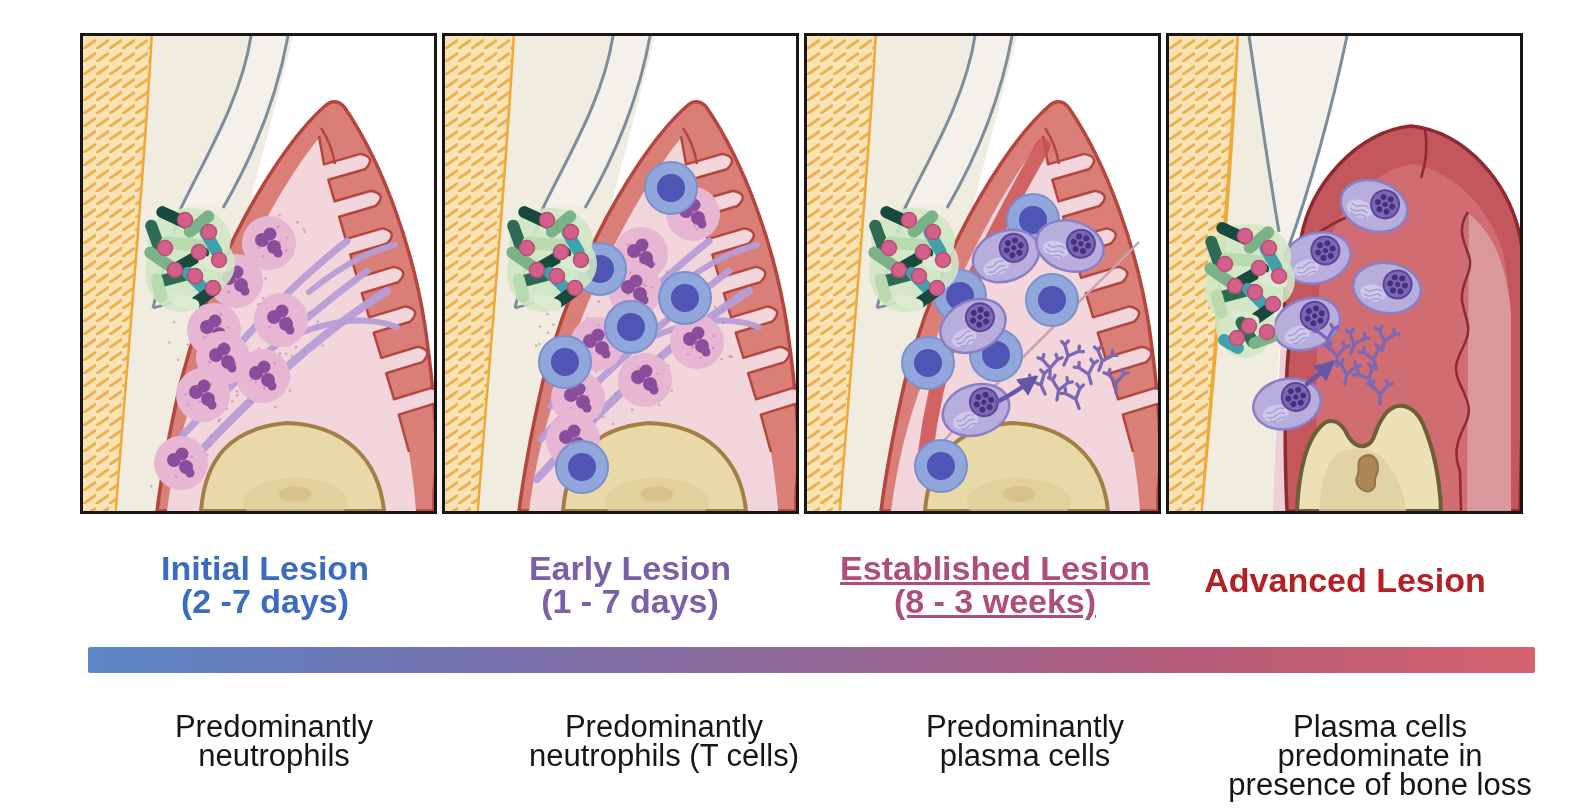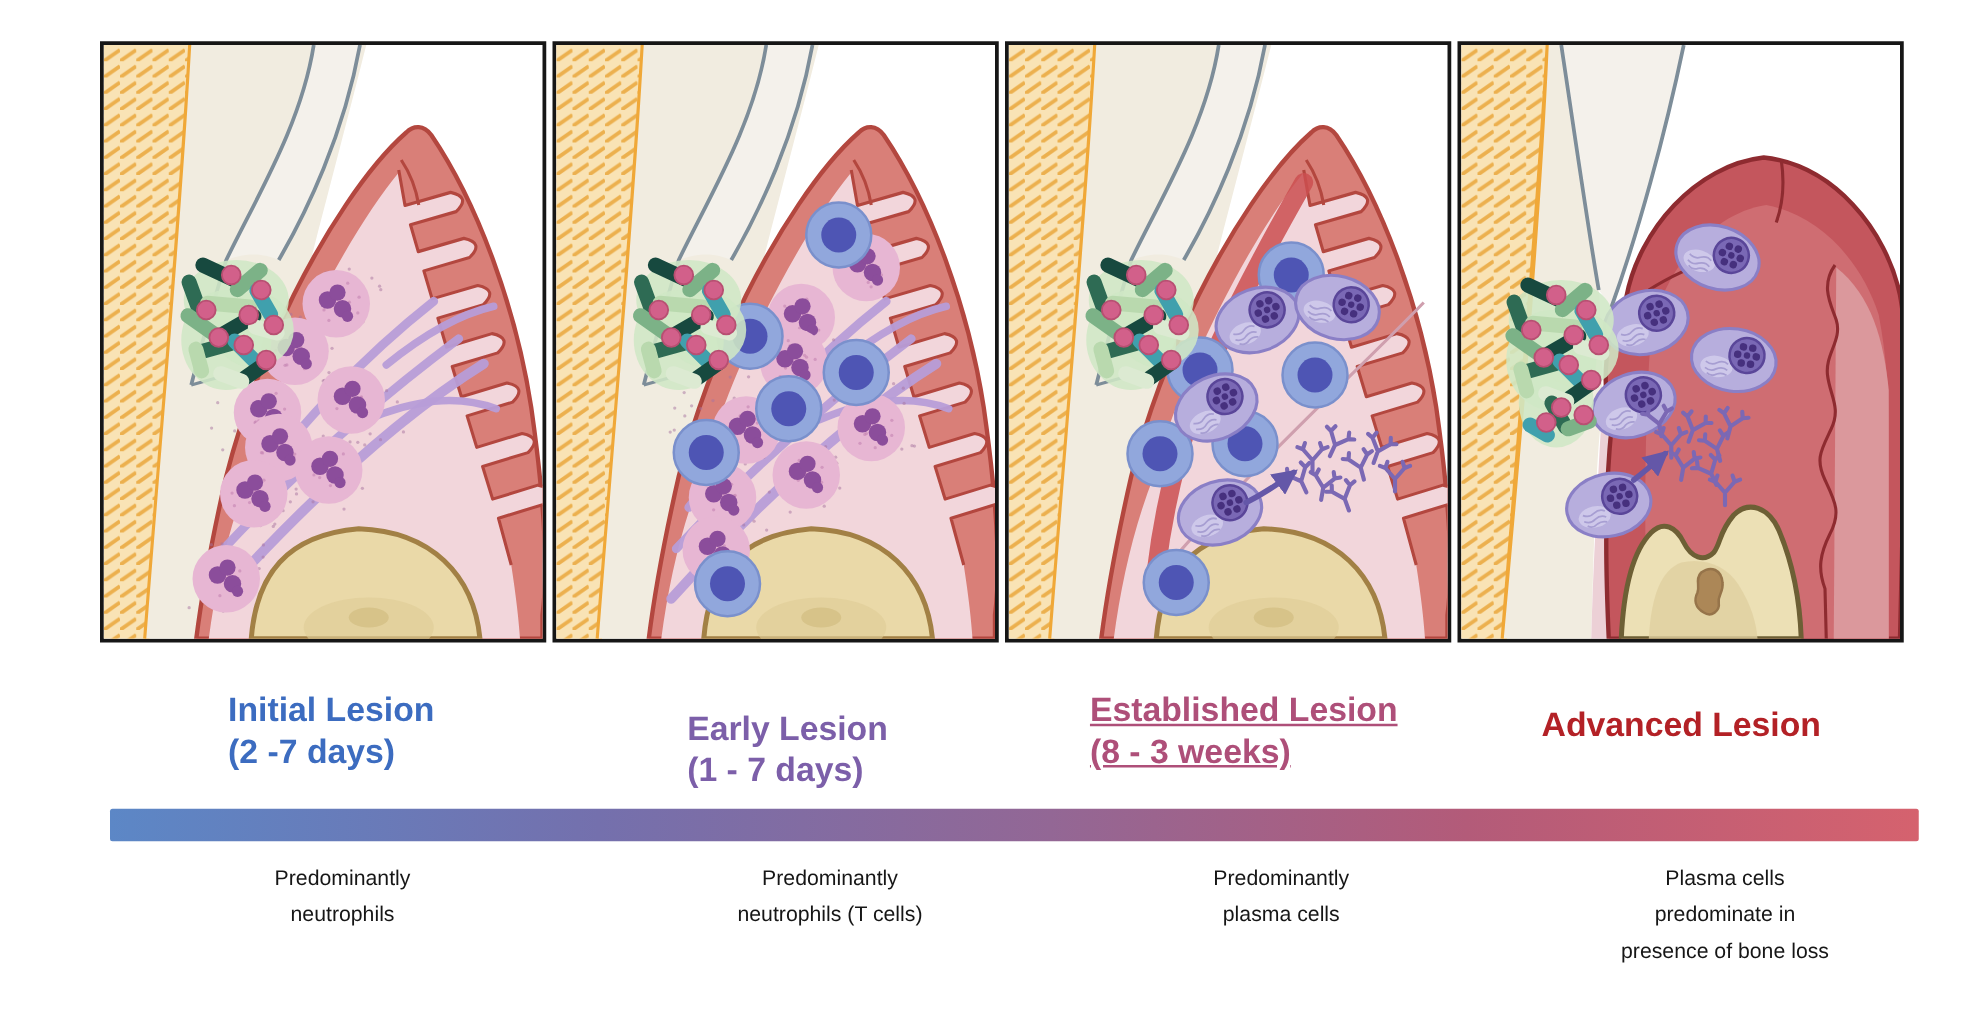--- a/index.html
+++ b/index.html
@@ -1,24 +1,24 @@
 <!DOCTYPE html>
 <html><head>
 <meta charset="utf-8">
 <style>
   html,body{margin:0;padding:0;}
   body{width:1588px;height:810px;background:#ffffff;position:relative;
        font-family:"Liberation Sans",sans-serif;overflow:hidden;}
   .panel{position:absolute;top:33px;width:357px;height:481px;box-sizing:border-box;
          border:3px solid #161616;background:#fff;}
   .panel svg{display:block;width:100%;height:100%;}
-  .stage-title{position:absolute;top:552px;transform:translateX(-50%);text-align:left;
-               font-weight:bold;font-size:27px;line-height:33px;white-space:nowrap;}
-  .caption{position:absolute;top:688px;transform:translateX(-50%);text-align:center;
-           font-size:17px;line-height:29px;white-space:nowrap;}
+  .stage-title{position:absolute;top:552px;transform:translateX(-50%);text-align:center;
+               font-weight:bold;font-size:34px;line-height:33px;white-space:nowrap;}
+  .caption{position:absolute;top:712px;transform:translateX(-50%);text-align:center;
+           font-size:31px;line-height:29px;white-space:nowrap;}
   .grad-bar{position:absolute;left:88px;top:647px;width:1447px;height:26px;border-radius:2px;}
 </style>
 </head>
 <body>
 
 <div class="panel" style="left:80px">
     <svg id="svg0" viewBox="0 0 351 475">
       <defs>
         <pattern id="h0" width="13" height="13" patternUnits="userSpaceOnUse">
           <line x1="0" y1="13" x2="13" y2="4" stroke="#ecb04e" stroke-width="3"></line>
@@ -1153,21 +1153,21 @@
       <g>
         <path d="M138,348 C147,341 155,334 163,327" stroke="#6457a8" stroke-width="4.5" fill="none" stroke-linecap="round" marker-end="url(#ah3)"></path>
       </g>
     </svg>
   </div>
 
 <div class="stage-title" style="left: 265px; color: rgb(60, 108, 192);" id="t0">
   <div>Initial Lesion</div>
   <div>(2 -7 days)</div>
 </div>
-<div class="stage-title" style="left: 630px; color: rgb(124, 95, 169); margin-top: 15px;" id="t1">
+<div class="stage-title" style="left: 630px; color: rgb(124, 95, 169);" id="t1">
   <div>Early Lesion</div>
   <div>(1 - 7 days)</div>
 </div>
 <div class="stage-title" style="left: 995px; color: rgb(174, 79, 121); text-decoration: underline;" id="t2">
   <div>Established Lesion</div>
   <div>(8 - 3 weeks)</div>
 </div>
 <div class="stage-title" style="left: 1345px; color: rgb(179, 33, 38); margin-top: 12px;" id="t3">
   <div>Advanced Lesion</div>
   <div></div>

